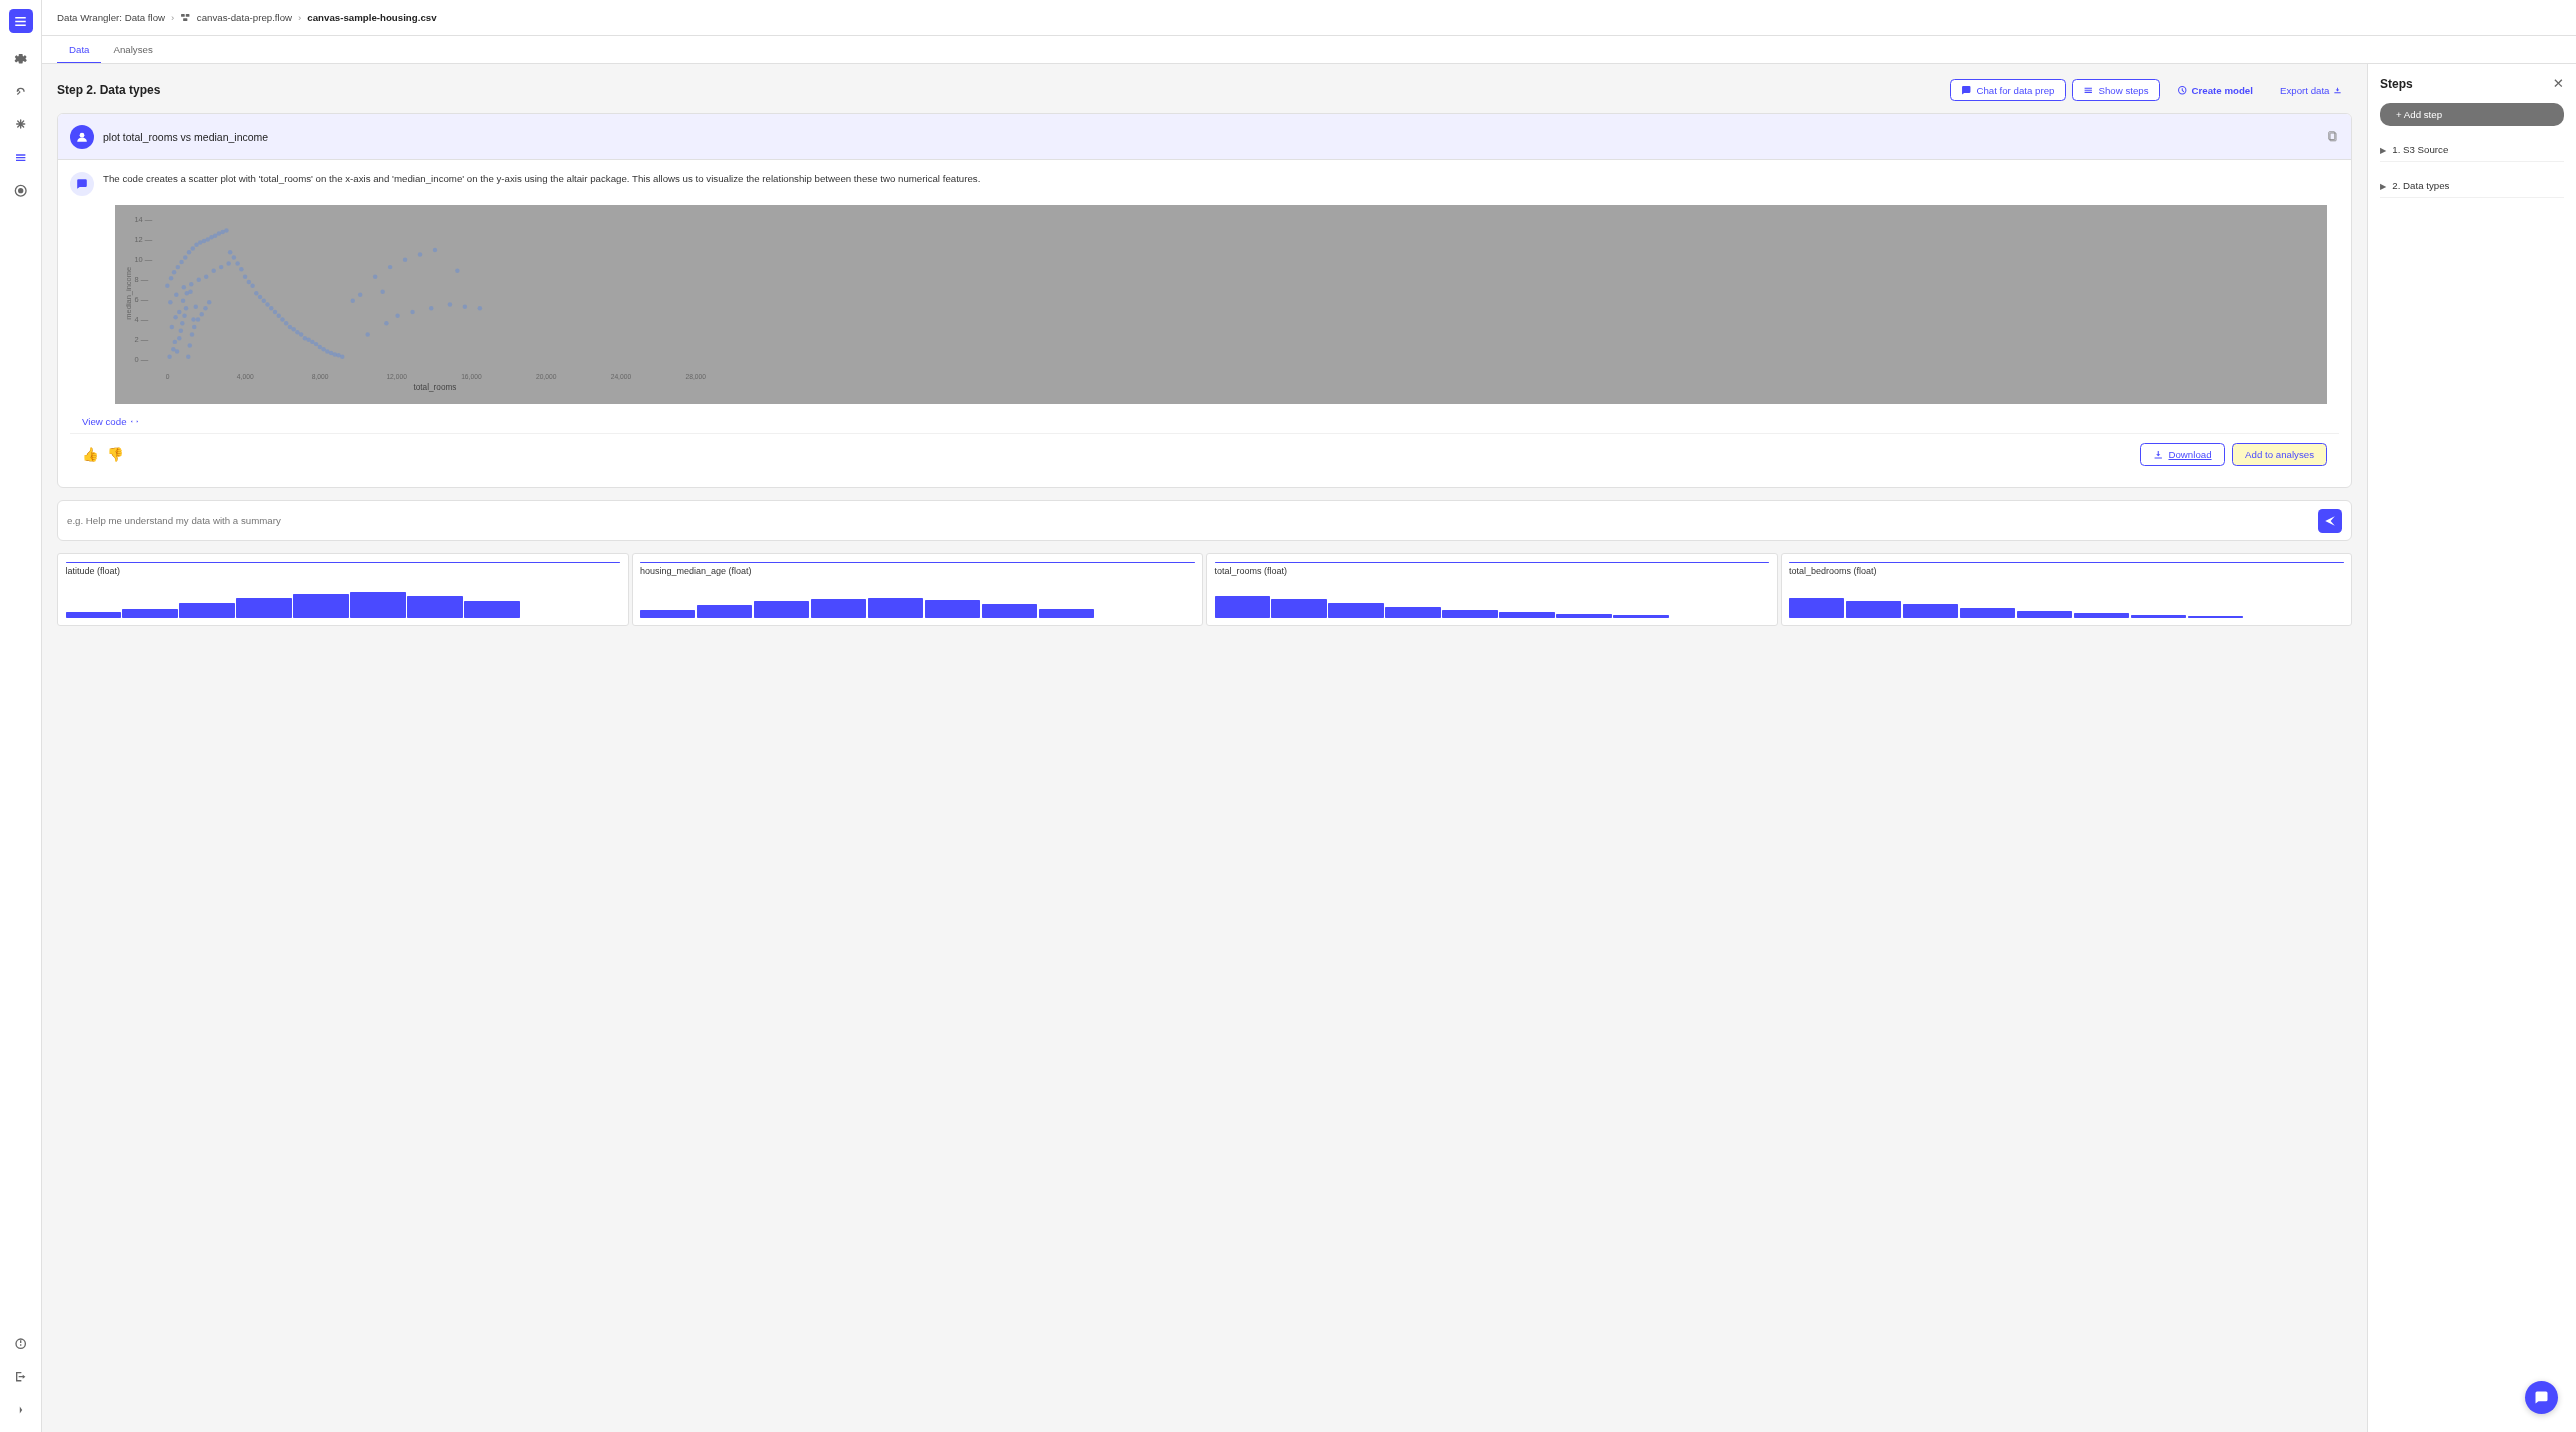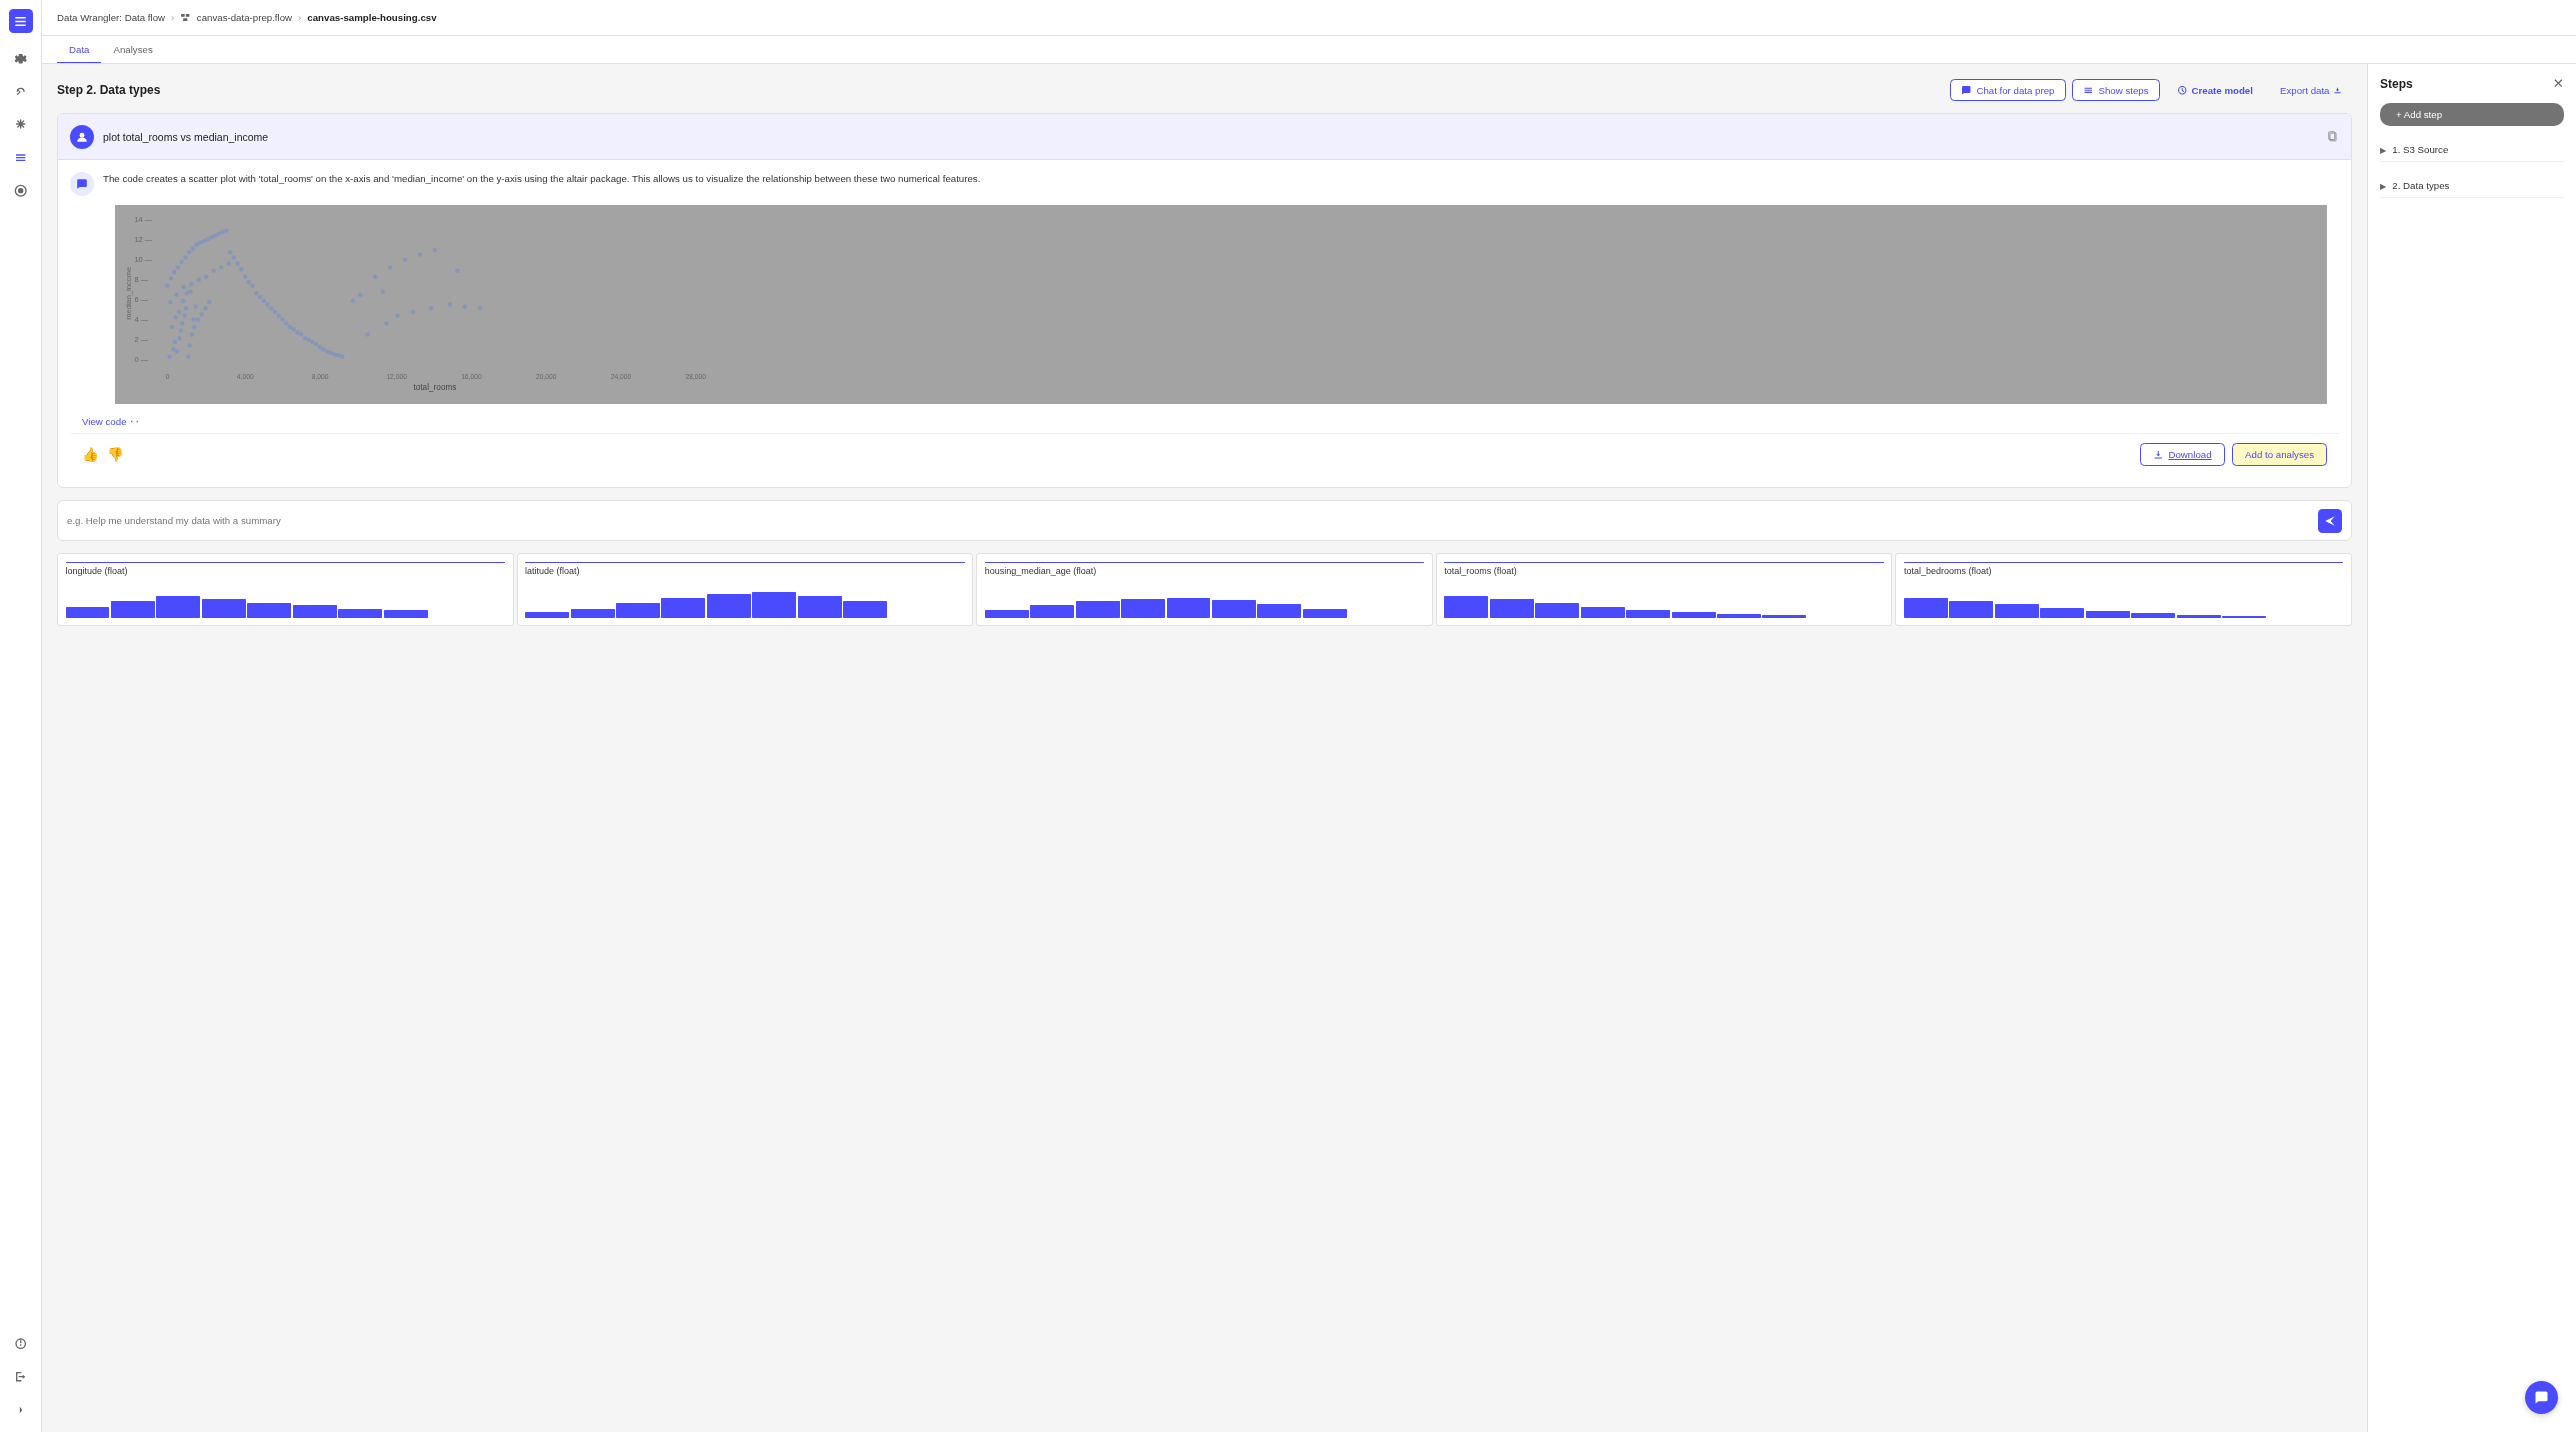--- a/index.html
+++ b/index.html
@@ -626,34 +626,20 @@
         <button class="send-btn">
           <svg width="12" height="12" viewBox="0 0 20 20" fill="white">
               <path d="M2 10l16-8-7 8 7 8L2 10zm0 0l9-1"></path>
             </svg>
         </button>
       </div>
 
       <div class="data-columns">
         <div class="data-col">
           <div class="col-underline"></div>
-          <div class="col-name">longitude (float)</div>
-          <div class="col-bar-row">
-            <div class="col-bar" style="height:30%;width:10%"></div>
-            <div class="col-bar" style="height:45%;width:10%"></div>
-            <div class="col-bar" style="height:60%;width:10%"></div>
-            <div class="col-bar" style="height:50%;width:10%"></div>
-            <div class="col-bar" style="height:40%;width:10%"></div>
-            <div class="col-bar" style="height:35%;width:10%"></div>
-            <div class="col-bar" style="height:25%;width:10%"></div>
-            <div class="col-bar" style="height:20%;width:10%"></div>
-          </div>
-        </div>
-        <div class="data-col">
-          <div class="col-underline"></div>
           <div class="col-name">latitude (float)</div>
           <div class="col-bar-row">
             <div class="col-bar" style="height:15%;width:10%"></div>
             <div class="col-bar" style="height:25%;width:10%"></div>
             <div class="col-bar" style="height:40%;width:10%"></div>
             <div class="col-bar" style="height:55%;width:10%"></div>
             <div class="col-bar" style="height:65%;width:10%"></div>
             <div class="col-bar" style="height:70%;width:10%"></div>
             <div class="col-bar" style="height:60%;width:10%"></div>
             <div class="col-bar" style="height:45%;width:10%"></div>

